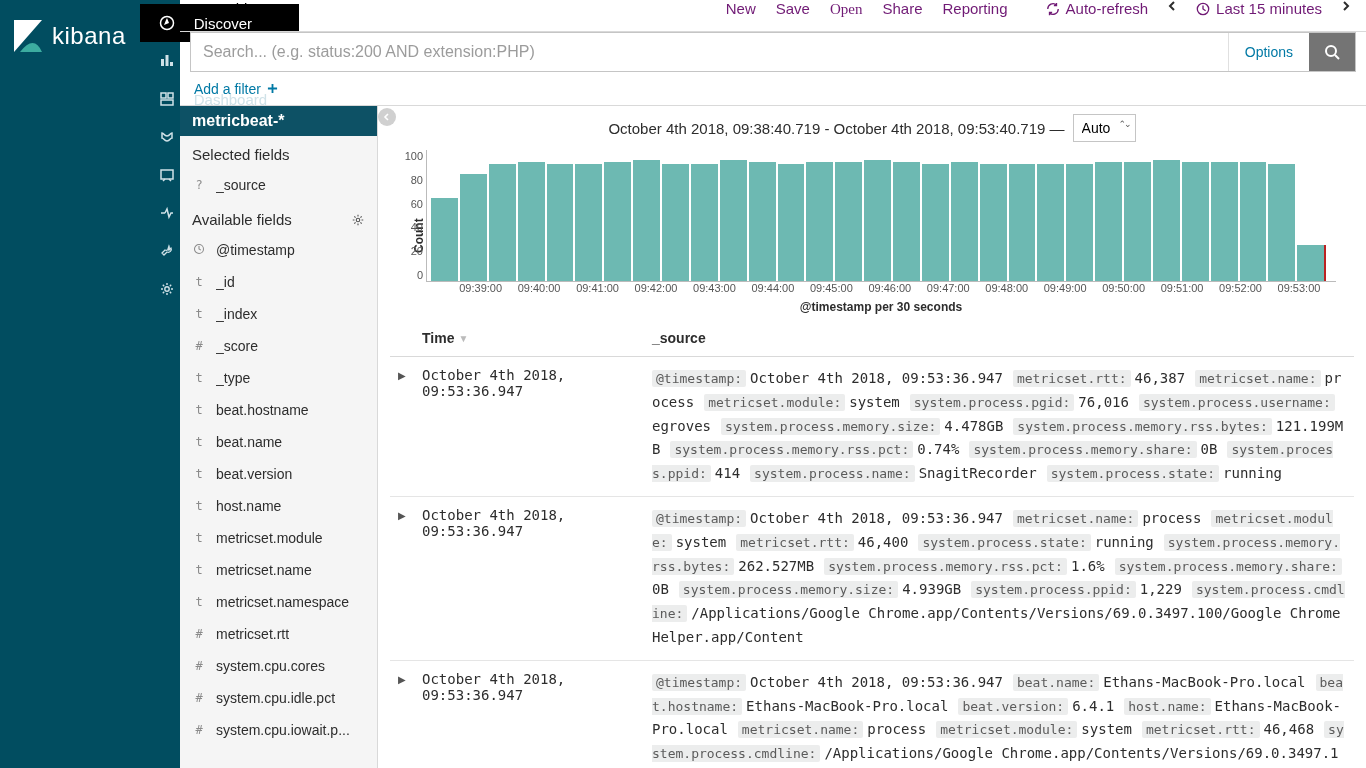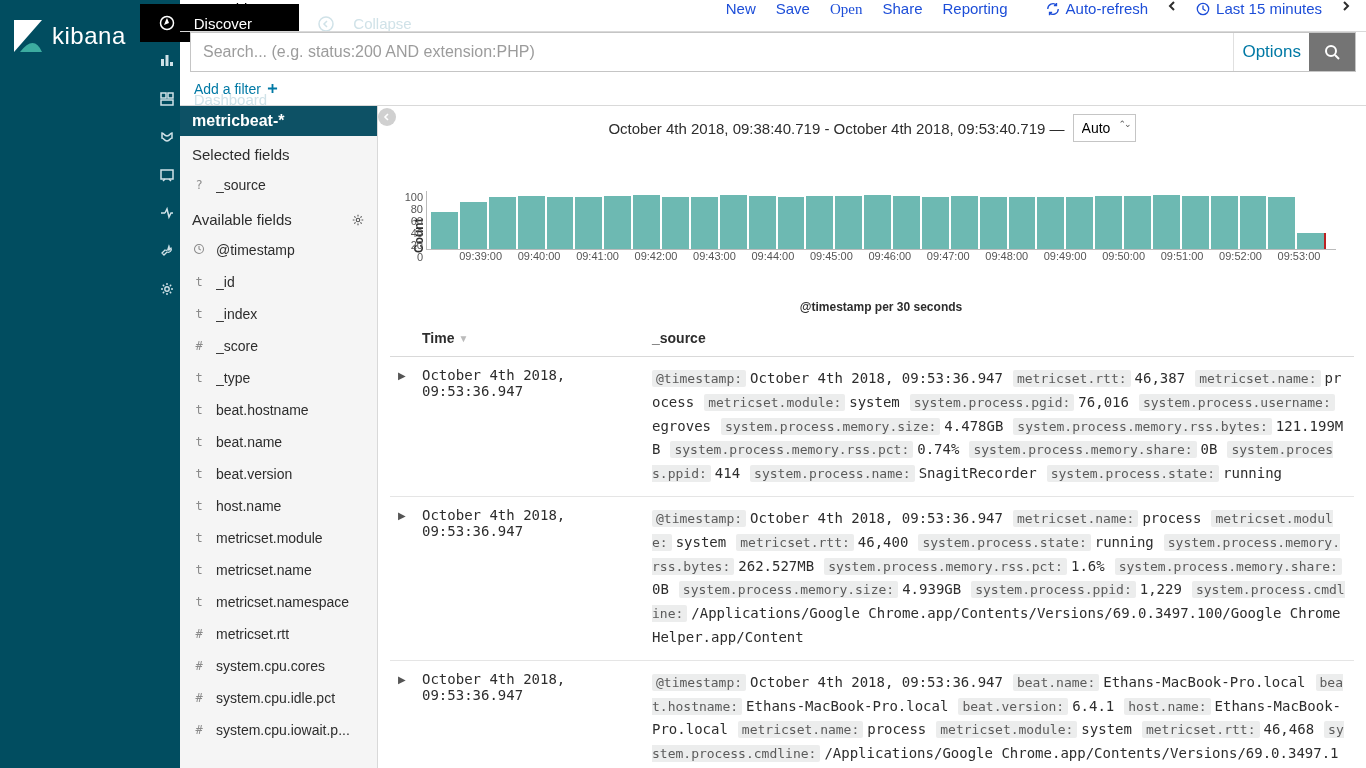--- a/index.html
+++ b/index.html
@@ -13,56 +13,56 @@
 .nav-item { display: flex; align-items: center; height: 38px; padding: 0 18px; gap: 18px; cursor: pointer; color: #d0e2e8; }
 .nav-item.active { background: #000000; color: #fff; }
 .nav-icon { width: 18px; height: 18px; display: flex; align-items: center; justify-content: center; flex-shrink: 0; }
 .nav-label { font-size: 15px; }
 .collapse-row { display: flex; align-items: center; height: 46px; padding: 0 18px; gap: 18px; cursor: pointer; color: #d0e2e8; border-top: 1px solid rgba(255,255,255,0.07); }
 .main { flex: 1; display: flex; flex-direction: column; overflow: hidden; }
 .topbar { height: 32px; border-bottom: 1px solid #d9d9d9; display: flex; align-items: flex-start; padding: 0 14px; gap: 18px; font-size: 15px; }
 .hits { font-weight: 400; }
 .hits b { font-weight: 700; }
 .topspacer { flex: 1; }
-.toplink { color: #1d4ed8; cursor: pointer; }
+.toplink { color: #701a75; cursor: pointer; }
 .toplink.withicon { display: inline-flex; align-items: center; gap: 6px; }
 .chev { width: 12px; height: 12px; color: #2d2d2d; cursor: pointer; }
 .searchrow { display: flex; height: 40px; margin: 0 10px 0 10px; border: 1px solid #c5c5c5; }
 .searchrow input { flex: 1; border: none; outline: none; padding: 0 12px; font-size: 16px; color: #2d2d2d; }
 .searchrow input::placeholder { color: #9c9c9c; }
-.options { display: flex; align-items: center; padding: 0 8px; color: #0079a5; font-size: 17px; border-left: 1px solid #e0e0e0; cursor: pointer; }
+.options { display: flex; align-items: center; padding: 0 16px; color: #0079a5; font-size: 14px; border-left: 1px solid #e0e0e0; cursor: pointer; }
 .searchbtn { width: 46px; background: #747474; display: flex; align-items: center; justify-content: center; color: #fff; cursor: pointer; }
 .filterrow { height: 34px; display: flex; align-items: center; padding: 0 14px; border-bottom: 1px solid #d9d9d9; }
 .addfilter { color: #0079a5; font-size: 14px; cursor: pointer; display: inline-flex; align-items: center; gap: 6px; }
 .content { flex: 1; display: flex; overflow: hidden; }
 .fieldpane { width: 198px; background: #f5f5f5; border-right: 1px solid #d9d9d9; display: flex; flex-direction: column; overflow: hidden; }
 .indexhdr { background: #0d5165; color: #fff; font-weight: 700; font-size: 16px; padding: 6px 12px; }
 .fieldsection { padding: 10px 12px 6px; font-size: 15px; color: #2d2d2d; display: flex; align-items: center; justify-content: space-between; }
 .fieldlist { font-size: 14px; color: #2d2d2d; overflow-y: auto; }
 .fielditem { display: flex; align-items: center; gap: 10px; padding: 8px 12px; cursor: pointer; }
 .ftype { width: 14px; text-align: center; color: #8b8b8b; font-family: monospace; font-size: 12px; flex-shrink: 0; }
 .fname { white-space: nowrap; overflow: hidden; text-overflow: ellipsis; }
 .resultarea { flex: 1; display: flex; flex-direction: column; overflow: hidden; position: relative; }
 .collapsebadge { position: absolute; left: 0; top: 2px; width: 18px; height: 18px; background: #d0d0d0; border-radius: 50%; display: flex; align-items: center; justify-content: center; color: #fff; font-size: 11px; cursor: pointer; }
 .charthdr { text-align: center; font-size: 15px; color: #2d2d2d; padding: 8px 0 0; display: flex; justify-content: center; align-items: center; gap: 8px; }
 .intervalsel { height: 28px; padding: 0 24px 0 8px; border: 1px solid #c5c5c5; background: #fff; font-size: 14px; appearance: none; position: relative; }
 .selwrap { position: relative; }
 .selwrap::after { content: "⌃⌄"; font-size: 9px; line-height: 8px; position: absolute; right: 6px; top: 6px; color: #555; letter-spacing: -2px; display: flex; flex-direction: column; }
 .chartzone { height: 180px; display: flex; padding: 8px 30px 0 30px; }
 .ylabel { writing-mode: vertical-rl; transform: rotate(180deg); font-size: 12px; font-weight: 700; color: #2d2d2d; text-align: center; padding-right: 4px; }
 .chartbody { flex: 1; display: flex; flex-direction: column; }
-.plot { flex: 1; position: relative; border-left: 1px solid #bbb; border-bottom: 1px solid #bbb; margin-top: 41px; }
+.plot { flex: 1; position: relative; border-left: 1px solid #bbb; border-bottom: 1px solid #bbb; }
 .yticks { position: absolute; left: -34px; top: 0; bottom: 0; width: 30px; display: flex; flex-direction: column; justify-content: space-between; font-size: 11px; color: #555; text-align: right; }
 .bars { position: absolute; left: 4px; right: 4px; bottom: 0; top: 0; display: flex; align-items: flex-end; gap: 2px; }
 .bar { flex: 1; background: #6db9b2; }
 .bar.last { background: #6db9b2; border-right: 2px solid #b22; margin-right: 6px; }
 .xticks { height: 16px; display: flex; font-size: 11px; color: #555; padding-left: 4px; }
 .xt { flex: 2; text-align: left; white-space: nowrap; }
 .xtfirst { flex: 1; }
-.xlabel { text-align: center; font-size: 12px; font-weight: 700; color: #2d2d2d; padding: 2px 0 8px; margin-top: 32px; }
+.xlabel { text-align: center; font-size: 12px; font-weight: 700; color: #2d2d2d; padding: 2px 0 8px; }
 .doctable { flex: 1; overflow-y: auto; padding: 0 12px; }
 .dthead { display: flex; border-bottom: 1px solid #d9d9d9; padding: 8px 8px 10px; font-weight: 700; font-size: 14px; color: #2d2d2d; }
 .col-exp { width: 24px; }
 .col-time { width: 230px; display: flex; align-items: center; gap: 4px; }
 .col-src { flex: 1; }
 .sortarrow { color: #bbb; font-size: 10px; }
 .docrow { display: flex; padding: 10px 8px; border-bottom: 1px solid #e5e5e5; font-size: 14px; }
 .expbtn { width: 24px; color: #555; cursor: pointer; font-size: 10px; padding-top: 3px; }
 .timeval { width: 230px; font-family: "SFMono-Regular", Menlo, Consolas, monospace; color: #2d2d2d; font-size: 14px; }
 .srcval { flex: 1; line-height: 1.7; word-break: break-all; color: #2d2d2d; }
@@ -145,29 +145,20 @@
         <div class="nav-item">
           <span class="nav-icon">
             <svg width="16" height="16" viewBox="0 0 16 16">
               <circle cx="8" cy="8" r="2.2" fill="none" stroke="currentColor" stroke-width="1.4"></circle>
               <path d="M8 2v2M8 12v2M2 8h2M12 8h2M3.8 3.8l1.4 1.4M10.8 10.8l1.4 1.4M3.8 12.2l1.4-1.4M10.8 5.2l1.4-1.4" stroke="currentColor" stroke-width="1.4"></path>
             </svg>
           </span>
           <span class="nav-label">Management</span>
         </div>
       </div>
-    <div class="collapse-row">
-      <span class="nav-icon">
-        <svg width="16" height="16" viewBox="0 0 16 16">
-            <circle cx="8" cy="8" r="7" fill="none" stroke="currentColor" stroke-width="1.5"></circle>
-            <path d="M9 5 L6 8 L9 11" fill="none" stroke="currentColor" stroke-width="1.5"></path>
-          </svg>
-      </span>
-      <span class="nav-label">Collapse</span>
-    </div>
   </nav>
 
   <div class="main">
     <div class="topbar">
       <span class="hits"><b>2,914</b> <span>hits</span></span>
       <span class="topspacer"></span>
       <span id="toplinks"><span class="toplink" style="margin-right: 20px;">New</span><span class="toplink" style="margin-right: 20px;">Save</span><span class="toplink" style="margin-right: 20px; font-family: Liberation Serif, serif;">Open</span><span class="toplink" style="margin-right: 20px;">Share</span><span class="toplink" style="margin-right: 20px;">Reporting</span></span>
       <span class="toplink withicon">
         <svg width="14" height="14" viewBox="0 0 16 16">
             <path d="M2 8a6 6 0 0 1 10-4.5M14 8a6 6 0 0 1-10 4.5M12 1v3h-3M4 15v-3h3" fill="none" stroke="currentColor" stroke-width="1.5"></path>

